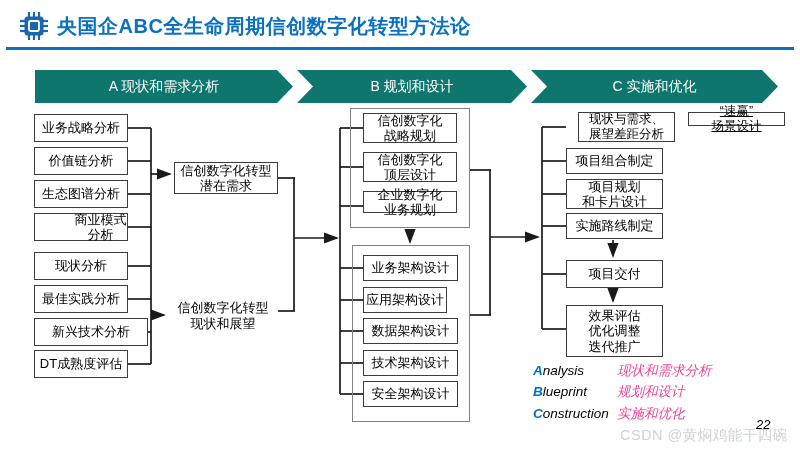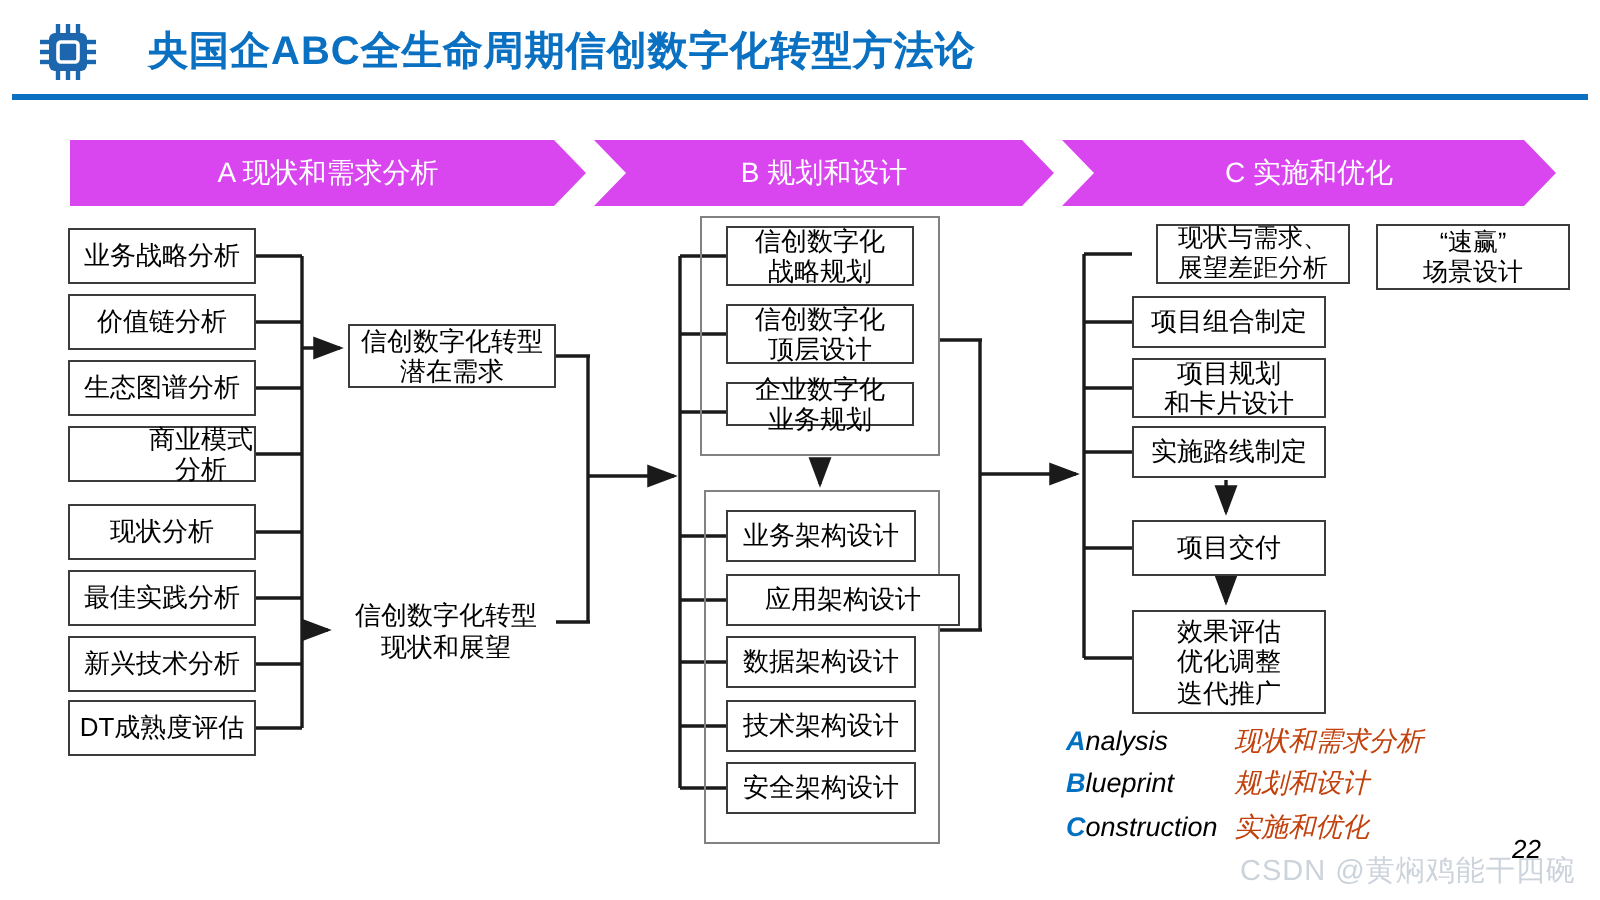--- a/index.html
+++ b/index.html
@@ -3,26 +3,26 @@
 <meta charset="utf-8">
 <style>
   html,body { margin:0; padding:0; }
   body {
     width:800px; height:450px; position:relative; overflow:hidden;
     background:#ffffff;
     font-family:"Liberation Sans", sans-serif;
     color:#000;
   }
   
-  .header { position:absolute; top:12px; left:20px; display:flex; align-items:flex-start; gap:26px; z-index:4; }
+  .header { position:absolute; top:12px; left:20px; display:flex; align-items:flex-end; gap:9px; z-index:4; }
   .title { font-size:20px; font-weight:bold; color:#0a70c2; letter-spacing:0.5px; }
   .underline { position:absolute; top:47px; left:6px; width:788px; height:3px; background:#0a70c2; z-index:4; }
   
   .stage {
-    position:absolute; top:70px; height:33px; background:#d946ef; color:#fff;
+    position:absolute; top:70px; height:33px; background:#0f766e; color:#fff;
     display:flex; align-items:center; justify-content:center;
     font-size:14px; z-index:3;
   }
   .stage.first { clip-path: polygon(0 0, calc(100% - 16px) 0, 100% 50%, calc(100% - 16px) 100%, 0 100%); }
   .stage.next  { clip-path: polygon(0 0, calc(100% - 16px) 0, 100% 50%, calc(100% - 16px) 100%, 0 100%, 16px 50%); }
   
   .box {
     position:absolute; background:#fff; border:1.5px solid #3c3c3c;
     display:flex; align-items:center; justify-content:center; text-align:center;
     font-size:13px; line-height:1.18; white-space:pre-line; box-sizing:border-box; z-index:2;
@@ -32,21 +32,21 @@
     position:absolute; display:flex; align-items:center; justify-content:center; text-align:center;
     font-size:13px; line-height:1.25; white-space:pre-line; box-sizing:border-box; z-index:2;
   }
   .group { position:absolute; border:1.5px solid #828282; background:transparent; box-sizing:border-box; z-index:1; }
   
   svg.connectors { position:absolute; top:0; left:0; z-index:1; }
   
   .legend-row { position:absolute; left:533px; font-style:italic; font-size:13.5px; z-index:2; }
   .l-en { display:inline-block; width:84px; }
   .l-initial { color:#0070C0; font-weight:bold; }
-  .l-desc { color:#c2410c; }
+  .l-desc { color:#ec4899; }
   
   .wm { position:absolute; left:620px; top:426px; color:#ccd3da; font-size:14.5px; letter-spacing:0.5px; z-index:3; }
   .pagenum { position:absolute; left:756px; top:417px; color:#000000; font-size:13px; font-style:italic; z-index:2; }
 </style>
 </head>
 <body>
 
 <div class="header">
   <svg width="28" height="28" viewBox="0 0 28 28">
     <g stroke="#1b66ad" stroke-width="2.2">
@@ -131,46 +131,46 @@
     <line x1="613" y1="289" x2="613" y2="301" marker-end="url(#ah)"></line>
   </g>
 </svg>
 
 <div class="box" style="left:34px;top:114px;width:94px;height:28px;">业务战略分析</div>
 <div class="box" style="left:34px;top:147px;width:94px;height:28px;">价值链分析</div>
 <div class="box" style="left:34px;top:180px;width:94px;height:28px;">生态图谱分析</div>
 <div class="box" style="left:34px;top:213px;width:94px;height:28px;padding-left:39px;">商业模式分析</div>
 <div class="box" style="left:34px;top:252px;width:94px;height:28px;">现状分析</div>
 <div class="box" style="left:34px;top:285px;width:94px;height:28px;">最佳实践分析</div>
-<div class="box" style="left:34px;top:318px;width:94px;height:28px;">新兴技术分析</div>
+<div class="box" style="left:34px;top:318px;width:114px;height:28px;">新兴技术分析</div>
 <div class="box" style="left:34px;top:350px;width:94px;height:28px;">DT成熟度评估</div>
 
 <div class="box" style="left:174px;top:162px;width:104px;height:32px;">信创数字化转型
 潜在需求</div>
 <div class="plain" style="left:166px;top:298px;width:114px;height:36px;">信创数字化转型
 现状和展望</div>
 
 <div class="group" style="left:350px;top:108px;width:120px;height:120px;"></div>
 <div class="box" style="left:363px;top:113px;width:94px;height:30px;">信创数字化
 战略规划</div>
 <div class="box" style="left:363px;top:152px;width:94px;height:30px;">信创数字化
 顶层设计</div>
 <div class="box" style="left:363px;top:191px;width:94px;height:22px;">企业数字化
 业务规划</div>
 
 <div class="group" style="left:352px;top:245px;width:118px;height:177px;"></div>
 <div class="box" style="left:363px;top:255px;width:95px;height:26px;">业务架构设计</div>
-<div class="box" style="left:363px;top:287px;width:117px;height:26px;">应用架构设计</div>
+<div class="box" style="left:363px;top:287px;width:84px;height:26px;">应用架构设计</div>
 <div class="box" style="left:363px;top:318px;width:95px;height:26px;">数据架构设计</div>
 <div class="box" style="left:363px;top:350px;width:95px;height:26px;">技术架构设计</div>
 <div class="box" style="left:363px;top:381px;width:95px;height:26px;">安全架构设计</div>
 
 <div class="box small" style="left:566px;top:112px;width:97px;height:30px;">现状与需求、
 展望差距分析</div>
-<div class="box small" style="left:676px;top:112px;width:97px;height:33px;">“速赢”
+<div class="box small" style="left:676px;top:112px;width:97px;height:14px;text-decoration:underline;">“速赢”
 场景设计</div>
 <div class="box" style="left:566px;top:148px;width:97px;height:26px;">项目组合制定</div>
 <div class="box" style="left:566px;top:179px;width:97px;height:30px;">项目规划
 和卡片设计</div>
 <div class="box" style="left:566px;top:213px;width:97px;height:26px;">实施路线制定</div>
 <div class="box" style="left:566px;top:260px;width:97px;height:28px;">项目交付</div>
 <div class="box" style="left:566px;top:305px;width:97px;height:52px;">效果评估
 优化调整
 迭代推广</div>
 

